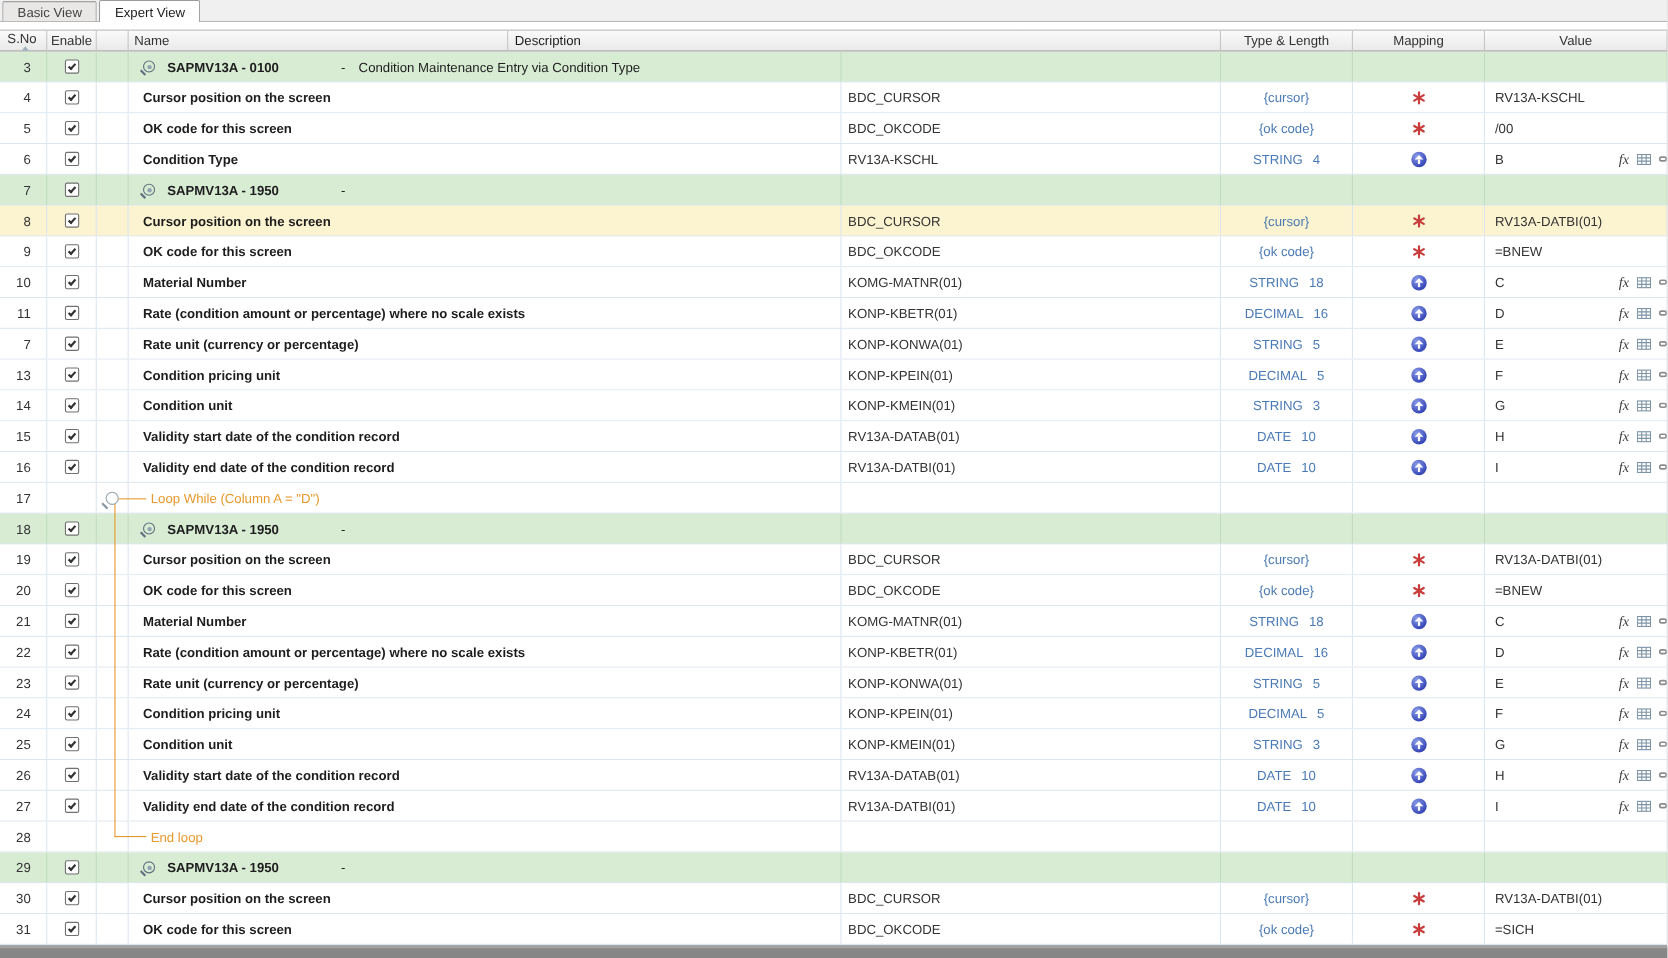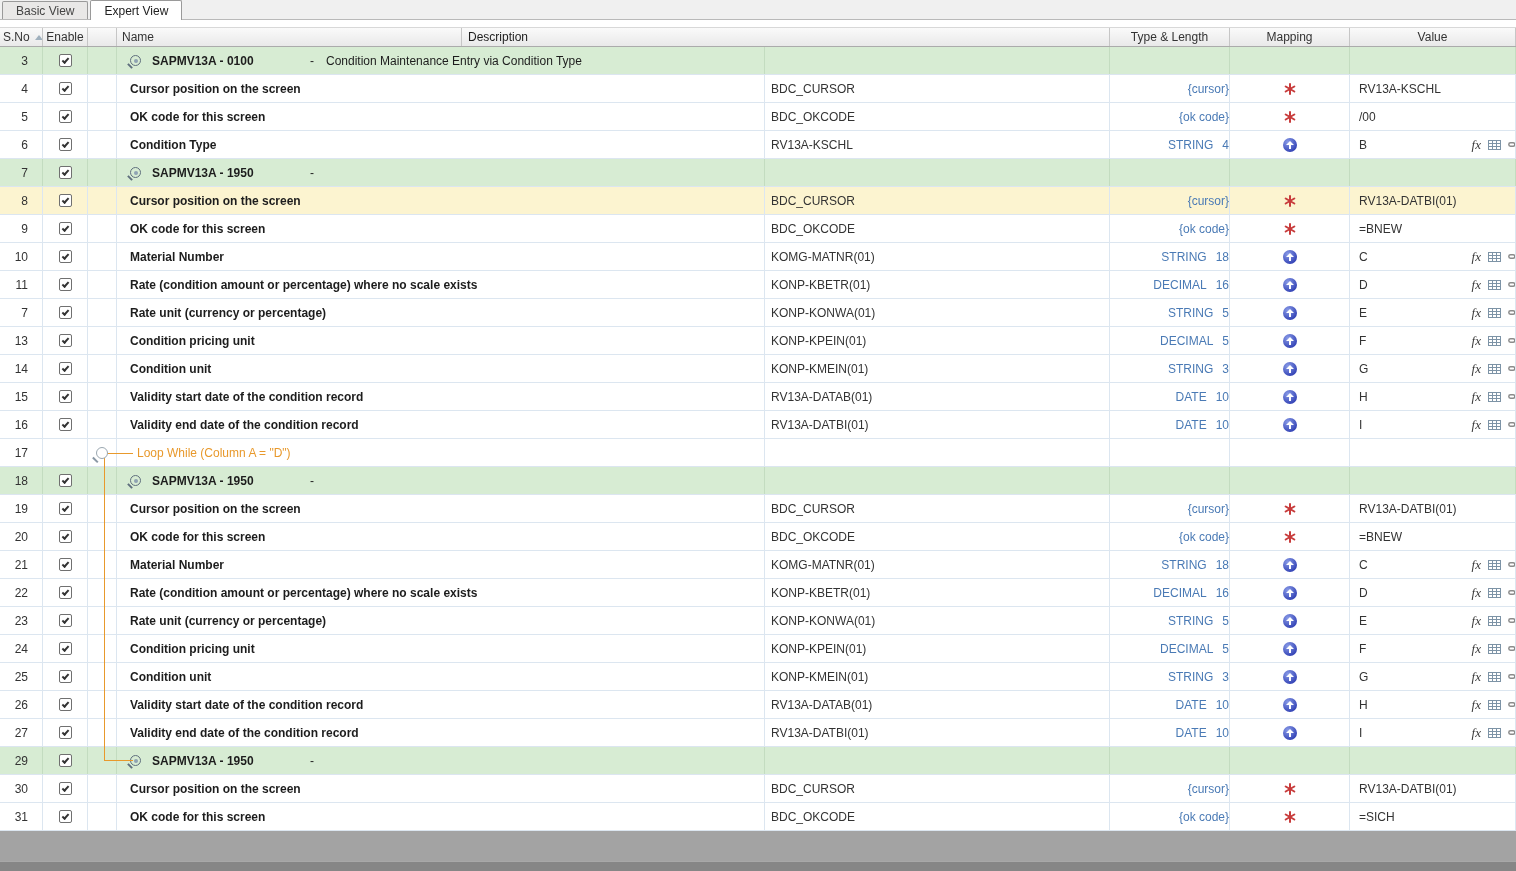--- a/index.html
+++ b/index.html
@@ -10,36 +10,36 @@
   
   .tabbar { display:flex; align-items:flex-end; height:20px; background:#f0f0f0; border-bottom:1px solid #b9b9b9; padding-left:2px; }
   .tab { height:18px; display:flex; align-items:center; padding:0 13px; background:#e9e8e7; border:1px solid #9a9a9a; border-bottom:none; margin-right:2px; color:#444; border-radius:2px 2px 0 0; white-space:nowrap; }
   .tab.active { background:#fff; height:20px; margin-bottom:-1px; color:#222; position:relative; z-index:2; }
   .spacer { height:7px; background:#fff; }
 
   
   .grid { position:relative; }
   .ghead { display:flex; height:20px; background:linear-gradient(#fafafa,#e9e9e9); border-top:1px solid #d8d8d8; border-bottom:1px solid #ababab; color:#333; }
   .ghead .hcell { display:flex; align-items:center; border-right:1px solid #c6c6c6; padding:0 5px; font-weight:normal; overflow:hidden; white-space:nowrap; }
-  .ghead .c-sno { justify-content:space-between; padding-left:3px; }
+  .ghead .c-sno { justify-content:center; padding-left:3px;flex-direction:column; }
   .ghead .c-enable { justify-content:center; }
   .ghead .c-desc { padding-left:6px; font-weight:normal; }
   .ghead .c-type, .ghead .c-map, .ghead .c-value { justify-content:center; color:#333; }
   .sort { width:0; height:0; border-left:4px solid transparent; border-right:4px solid transparent; border-bottom:5px solid #9fb0bd; margin-left:5px; }
 
   .gbody { background:#fff; }
   .row { display:flex; height:28px; border-bottom:1px solid #dce6f0; background:#fff; }
   .cell { display:flex; align-items:center; border-right:1px solid #dce6f0; height:100%; overflow:hidden; white-space:nowrap; }
 
   .c-sno   { width:43px;  justify-content:flex-end; padding-right:14px; color:#333; flex:none; }
   .c-enable{ width:45px;  justify-content:center; flex:none; }
   .c-gutter{ width:29px;  justify-content:center; flex:none; }
   .c-desc  { width:648px; padding-left:13px; font-weight:bold; color:#1d1d1d; flex:none; }
   .c-name  { width:345px; padding-left:6px; color:#333; flex:none; }
-  .c-type  { width:120px; justify-content:flex-end; gap:9px; color:#4a7ab5; flex:none; }
+  .c-type  { width:120px; justify-content:center; gap:9px; color:#4a7ab5; flex:none; }
   .c-map   { width:120px; justify-content:center; flex:none; }
   .c-value { flex:1; padding-left:9px; color:#333; }
 
   .row-screen { background:#d7ecd3; }
   .row-screen .cell { border-right-color:#c3dcc0; }
   .row-highlight { background:#fcf4d0; }
   .row-loop .c-desc { font-weight:normal; color:#e8992c; padding-left:20px; }
 
   
   .row-screen .c-desc { padding-left:0; font-weight:normal; }
@@ -934,41 +934,53 @@
               </svg>
               <svg class="vi" width="14" height="13" viewBox="0 0 14 13">
                 <g fill="none" stroke="#8b8b8b" stroke-width="1.5">
                   <rect x="0.8" y="4.8" width="6" height="3.4" rx="1.7"></rect>
                   <rect x="7.2" y="4.8" width="6" height="3.4" rx="1.7"></rect>
                 </g>
               </svg>
             </span>
           </div>
         </div>
-        <div class="row row-screen">
-          <div class="cell c-sno">29</div>
-          <div class="cell c-enable">
-            <span class="checkbox">
-              <span class="check"></span>
-            </span>
-          </div>
-          <div class="cell c-gutter"></div>
-          <div class="cell c-desc">
-            <span class="screen-icon">
-              <i></i>
-            </span>
-            <span class="prog">SAPMV13A - 1950</span>
-            <span class="dash">-</span>
-            <span class="stitle"></span>
+        <div class="row row-loop">
+          <div class="cell c-sno">28</div>
+          <div class="cell c-enable"></div>
+          <div class="cell c-gutter"></div>
+          <div class="cell c-desc">
+            <span>End loop</span>
           </div>
           <div class="cell c-name"></div>
           <div class="cell c-type"></div>
           <div class="cell c-map"></div>
           <div class="cell c-value"></div>
         </div>
+        <div class="row row-screen">
+          <div class="cell c-sno">29</div>
+          <div class="cell c-enable">
+            <span class="checkbox">
+              <span class="check"></span>
+            </span>
+          </div>
+          <div class="cell c-gutter"></div>
+          <div class="cell c-desc">
+            <span class="screen-icon">
+              <i></i>
+            </span>
+            <span class="prog">SAPMV13A - 1950</span>
+            <span class="dash">-</span>
+            <span class="stitle"></span>
+          </div>
+          <div class="cell c-name"></div>
+          <div class="cell c-type"></div>
+          <div class="cell c-map"></div>
+          <div class="cell c-value"></div>
+        </div>
         <div class="row row-field">
           <div class="cell c-sno">30</div>
           <div class="cell c-enable">
             <span class="checkbox">
               <span class="check"></span>
             </span>
           </div>
           <div class="cell c-gutter"></div>
           <div class="cell c-desc">
             <span>Cursor position on the screen</span>

